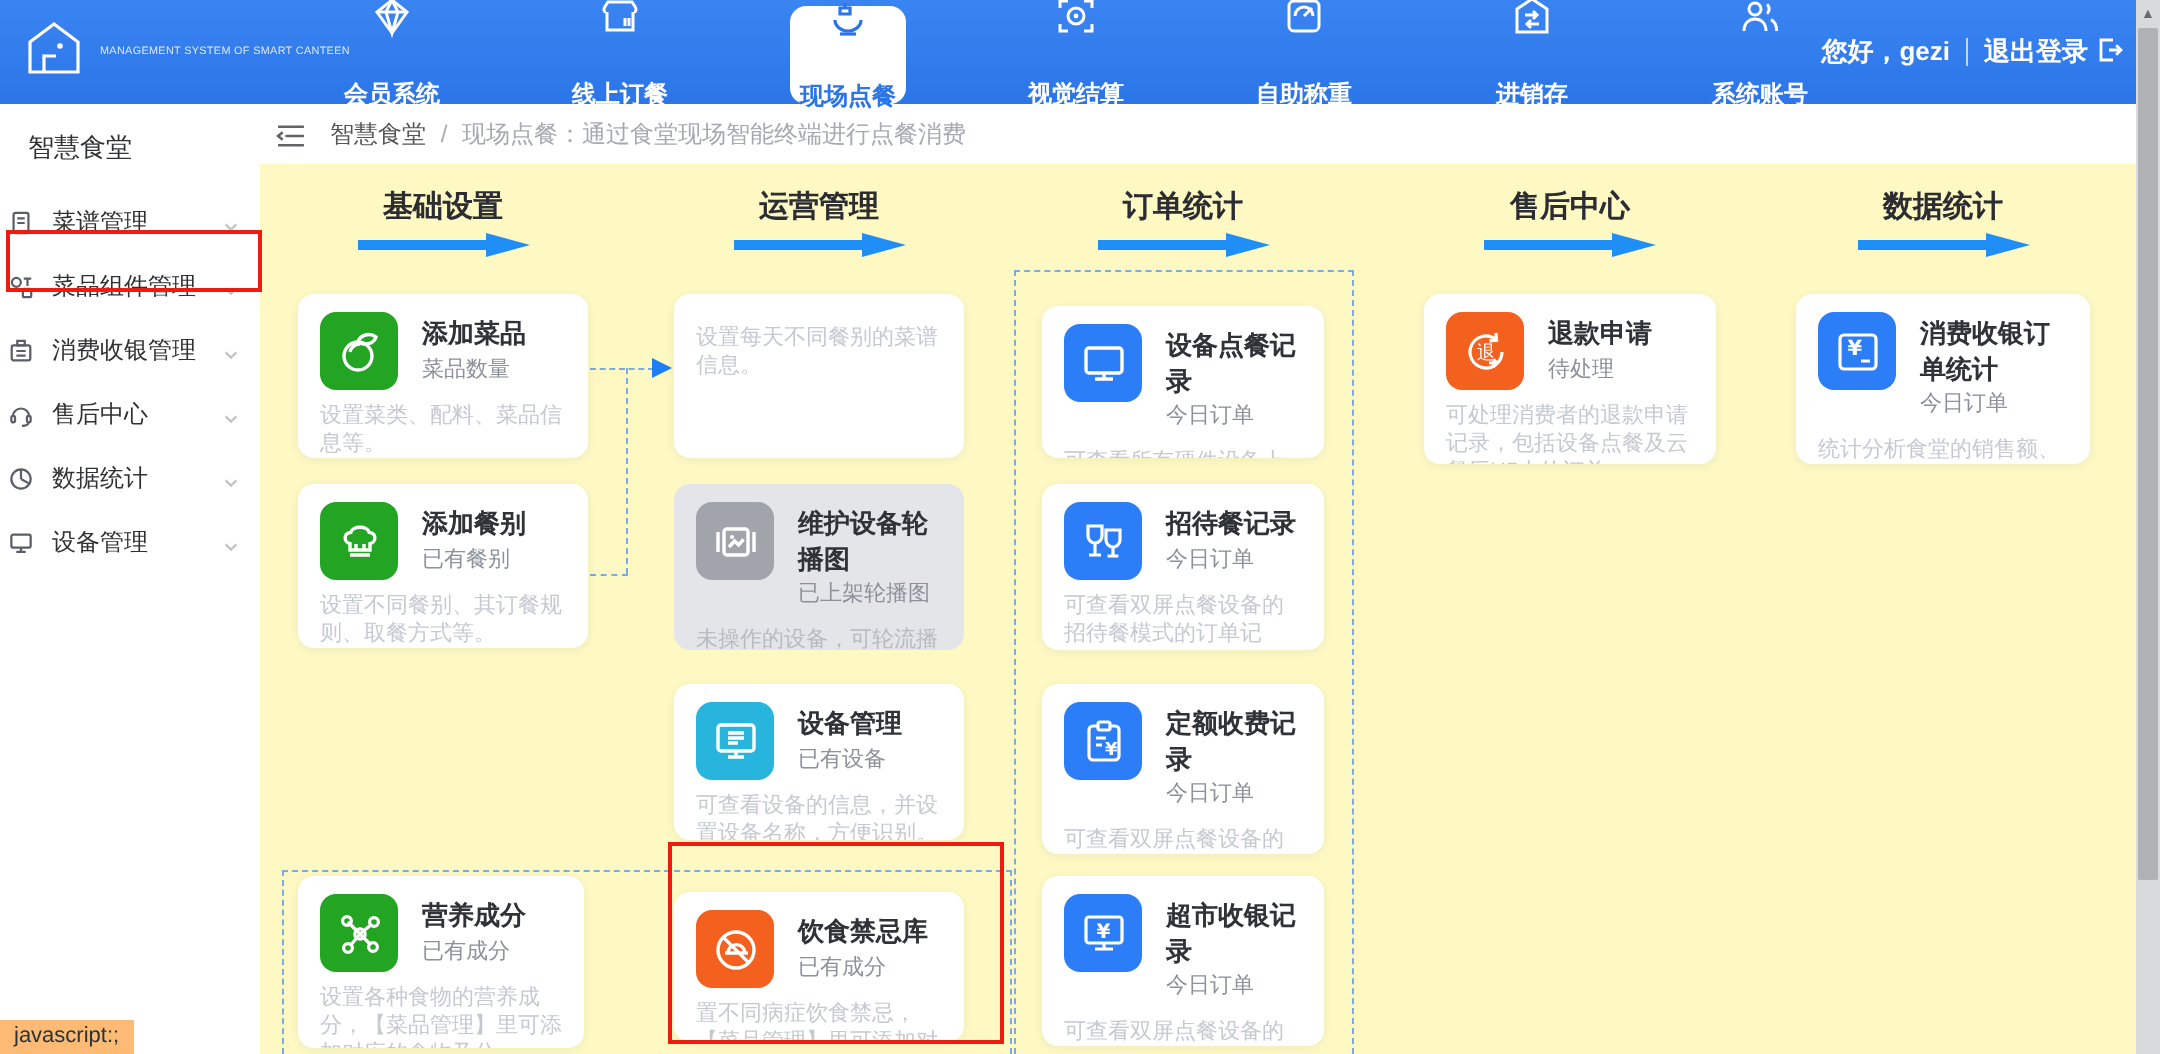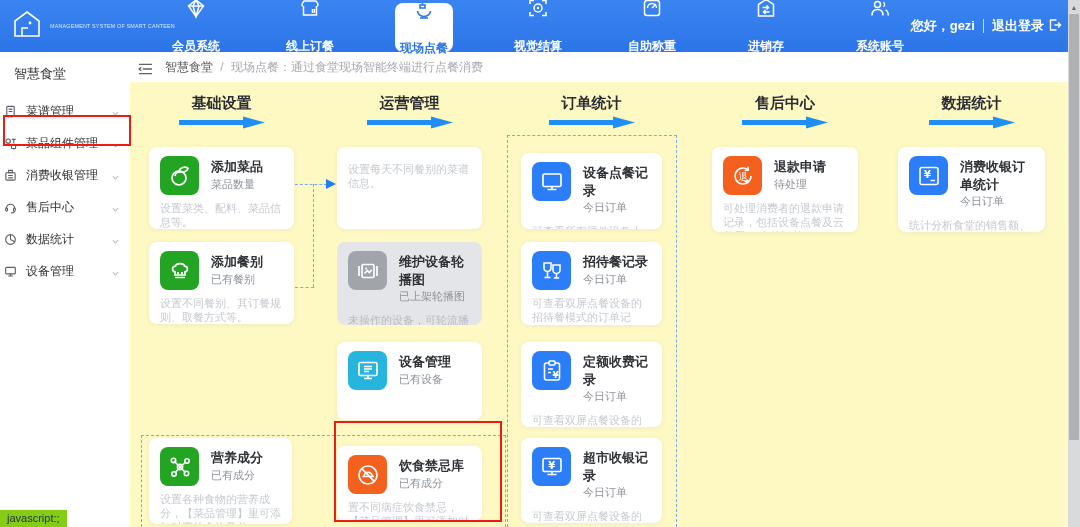--- a/index.html
+++ b/index.html
@@ -64,21 +64,21 @@
 
   
   .redbox { position:absolute; border:2px solid #ec1c10; z-index:40; pointer-events:none; }
 
   
   .scrollbar { position:absolute; right:0; top:0; bottom:0; width:12px; background:#d9dadc; z-index:50; }
   .scroll-btn { height:14px; display:flex; align-items:center; justify-content:center; font-size:7px; color:#6a6a6a; }
   .scroll-thumb { position:absolute; left:1px; right:1px; top:14px; height:426px; background:#b0b1b4; border-radius:1px; }
 
   
-  .statusbar { position:absolute; left:0; bottom:0; background:#84cc16; color:#27343a; font-size:11px; padding:2px 7px 3px; z-index:60; }
+  .statusbar { position:absolute; left:0; bottom:0; background:#fdba74; color:#27343a; font-size:11px; padding:2px 7px 3px; z-index:60; }
 </style>
 </head>
 <body>
 
 <div class="header">
   <div class="logo">
     <span>
       <svg width="30" height="30" viewBox="0 0 30 30" fill="none" stroke="#fff" stroke-width="1.6">
         <path d="M15 3 L27 12 V27 H3 V12 Z"></path>
           <path d="M10 27 v-8 h6"></path>
@@ -365,20 +365,21 @@
             <rect x="4" y="4.5" width="18" height="13" rx="1.5"></rect>
             <path d="M9 8.5 h8 M9 11 h8 M9 13.5 h5"></path>
             <path d="M13 17.5 v3 M9 20.5 h8"></path>
           </svg>
         </span>
       <div class="tcol">
         <div class="title">设备管理</div>
         <div class="sub">已有设备</div>
       </div>
     </div>
+    <div class="desc">可查看设备的信息，并设置设备名称，方便识别。</div>
   </div>
 
   <div class="card" style="left:207px;top:364px;width:145px;height:75px;">
     <div class="head">
       <span class="badge orange">
           <svg width="26" height="26" viewBox="0 0 26 26" fill="none" stroke="#fff" stroke-width="1.7">
             <circle cx="13" cy="13" r="9"></circle>
             <path d="M9 14.5 a4.2 4.2 0 0 1 8.4 0"></path>
             <path d="M7.5 14.5 h11.5"></path>
             <path d="M6.7 6.7 L19.3 19.3"></path>

